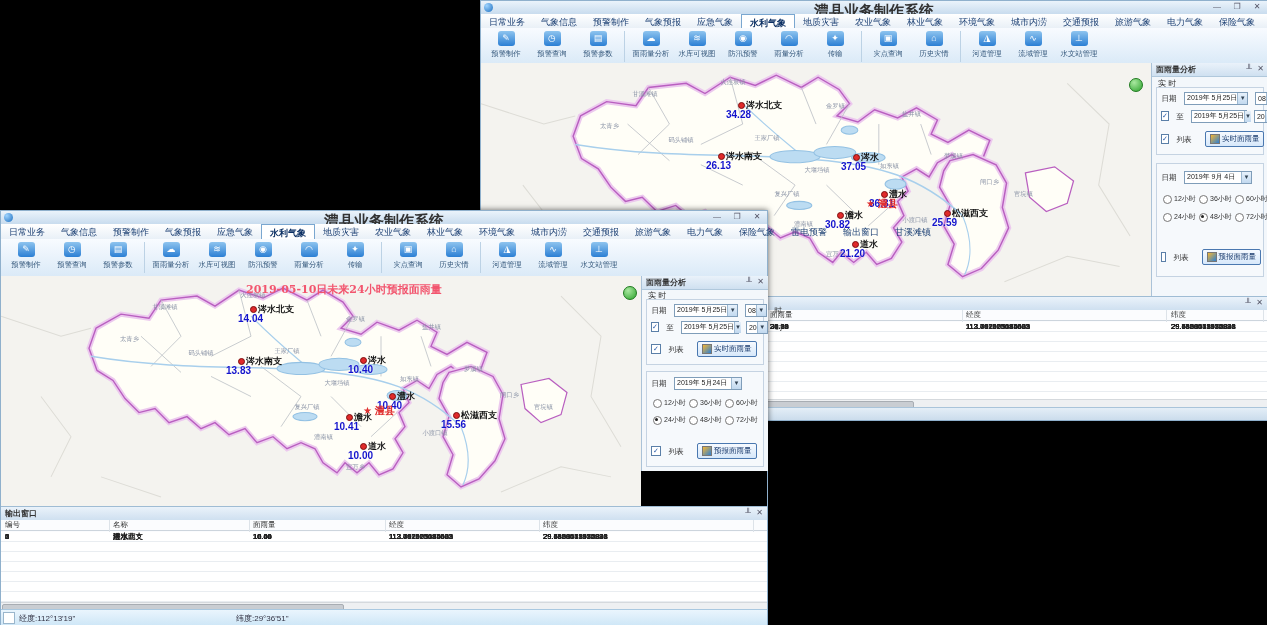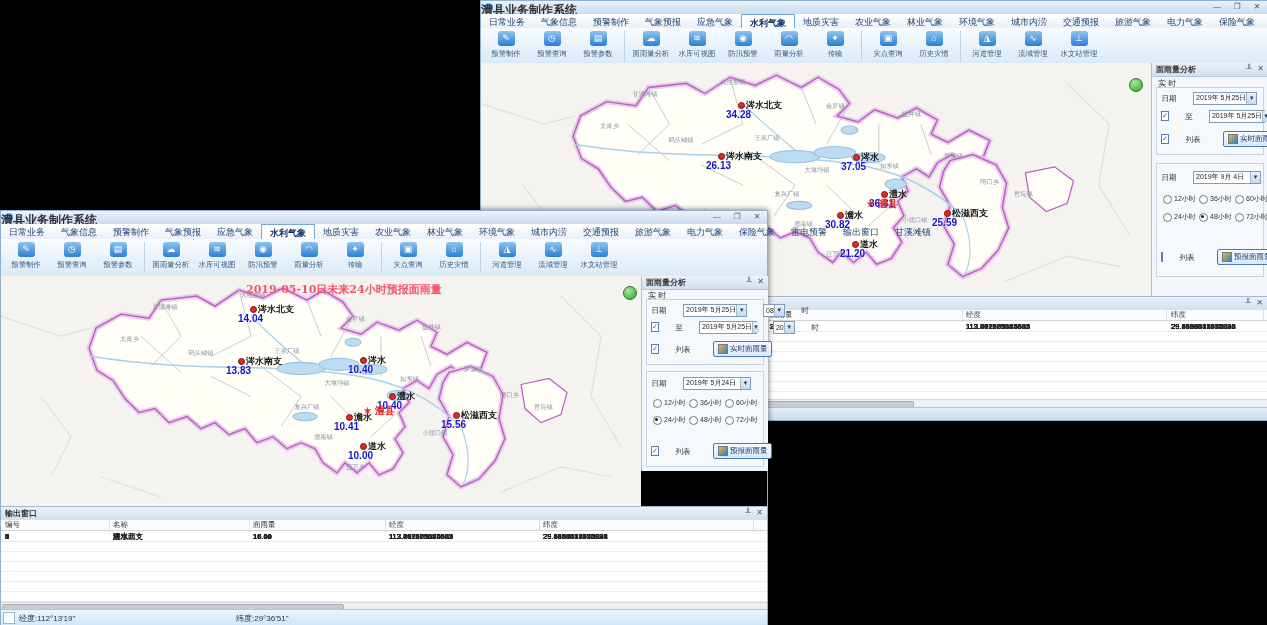--- a/index.html
+++ b/index.html
@@ -3,21 +3,21 @@
 <meta charset="utf-8">
 <style>
   html,body{margin:0;padding:0;background:#000;width:1267px;height:625px;overflow:hidden;
     font-family:"Liberation Sans","DejaVu Sans",sans-serif;}
   .win{position:absolute;background:#eef3f8;border:1px solid #8fb0cc;box-shadow:0 0 6px rgba(0,0,0,.6);}
   
   .tbar{position:absolute;left:0;right:0;top:0;height:13px;
     background:linear-gradient(#eaf3fb,#c9dcee);border-bottom:1px solid #a9c4da;}
   .tico{position:absolute;left:3px;top:2px;width:9px;height:9px;border-radius:50%;
     background:radial-gradient(circle at 30% 30%,#9fd4ff,#1d6fc0);}
-  .ttxt{position:absolute;left:0;right:0;top:1px;text-align:left;font-size:12px;color:#333;font-weight:bold;}
+  .ttxt{position:absolute;left:0;right:0;top:1px;text-align:center;font-size:15px;color:#333;font-weight:bold;}
   .wbtns{position:absolute;right:3px;top:1px;font-size:8px;color:#556;display:flex;gap:6px;}
   .wbtn{width:14px;text-align:center;cursor:default;}
   
   .menu{position:absolute;left:0;right:0;display:flex;background:linear-gradient(#fff,#e9f0f7);
     border-bottom:1px solid #c9d8e6;align-items:stretch;}
   .mtab{font-size:9px;color:#1b3f73;padding:2px 8px 1px 8px;white-space:nowrap;}
   .mtab.active{background:#fff;border:1px solid #7aa7d0;border-bottom:none;color:#0b2f63;font-weight:bold;}
   
   .tool{position:absolute;left:0;right:0;display:flex;align-items:flex-start;padding:2px 2px 0 2px;
     background:linear-gradient(#f8fbff,#d9e9f7);border-bottom:1px solid #b5cde2;}
@@ -44,21 +44,21 @@
   .county-lbl{position:absolute;font-size:10px;font-weight:bold;color:#e03030;white-space:nowrap;}
   
   .dock{position:absolute;background:#f3f7fb;border-left:1px solid #aac2d8;}
   .dock-hd{position:absolute;left:0;right:0;top:0;height:13px;
     background:linear-gradient(#eaf2fa,#cfe0f0);border-bottom:1px solid #b0c8dc;}
   .dock-hd .t{position:absolute;left:4px;top:1px;font-size:8px;font-weight:bold;color:#333;}
   .dock-hd .pin{position:absolute;right:16px;top:1px;font-size:8px;color:#556;}
   .dock-hd .dx{position:absolute;right:4px;top:1px;font-size:8px;color:#556;}
   .grp-lbl{position:absolute;left:6px;font-size:8px;color:#333;}
   .gbox{position:absolute;left:4px;right:4px;border:1px solid #c5d3e2;background:#f6f9fc;}
-  .prow{position:absolute;left:4px;right:2px;height:14px;font-size:8px;color:#333;display:flex;align-items:center;gap:16px;}
+  .prow{position:absolute;left:4px;right:2px;height:14px;font-size:8px;color:#333;display:flex;align-items:center;gap:7px;}
   .plbl{white-space:nowrap;transform:scale(.95);}
   .combo{height:11px;background:#fff;border:1px solid #7f9db9;font-size:7px;color:#222;
     display:inline-flex;align-items:center;padding-left:2px;position:relative;white-space:nowrap;}
   .combo .ar{margin-left:auto;width:9px;height:100%;background:linear-gradient(#e7f1fb,#c2d9ef);
     border-left:1px solid #9db9d2;color:#345;font-size:6px;line-height:11px;text-align:center;}
   .cw1{width:60px;} .cw2{width:24px;} .cw3{width:64px;}
   .cb{width:8px;height:8px;border:1px solid #5a7fa8;background:#fff;font-size:7px;line-height:8px;
     color:#2a5caa;text-align:center;font-weight:bold;}
   .rad{display:flex;align-items:center;gap:2px;width:36px;}
   .rc{width:7px;height:7px;border-radius:50%;border:1px solid #777;background:#fff;position:relative;}

